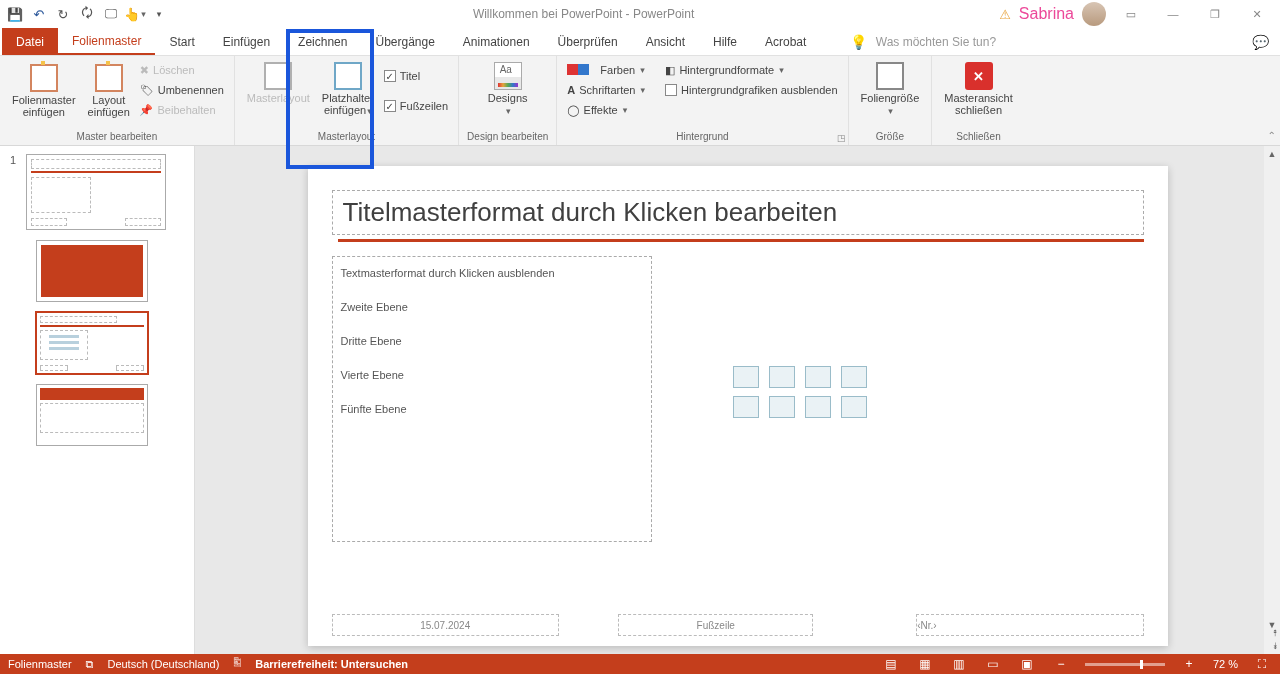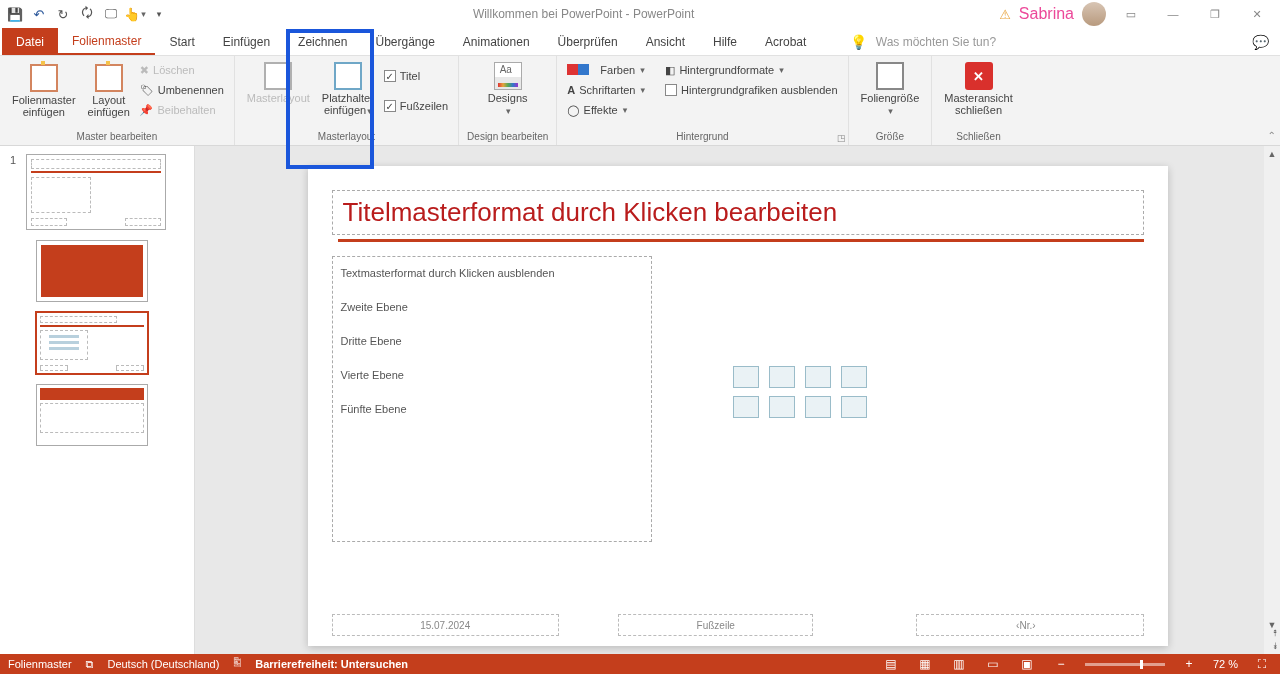--- a/index.html
+++ b/index.html
@@ -53,31 +53,31 @@
 .thumb-row { display:flex; align-items:flex-start; gap:8px; margin-bottom:10px; }
 .thumb-num { font-size:11px; color:#555; width:8px; }
 .thumb { border:1px solid #aaa; background:#fff; width:140px; height:76px; position:relative; }
 .thumb.indent { margin-left:26px; width:112px; height:62px; }
 .thumb.selected { outline:2px solid #c43e1c; outline-offset:-1px; }
 .th-redbar { background:#c43e1c; }
 .th-dashed { border:1px dashed #bbb; }
 .edit-pane { flex:1; background:#e8e8e8; display:flex; justify-content:center; padding:20px 30px; overflow:hidden; position:relative; }
 .slide { width:860px; height:480px; background:#fff; box-shadow:0 2px 8px rgba(0,0,0,.2); position:relative; padding:24px 24px 12px; }
 .title-ph { border:1px dashed #aaa; padding:6px 10px; margin-bottom:4px; }
-.title-ph span { font-size:26px; color:#b91c1c; font-weight:300; }
+.title-ph span { font-size:26px; color:#404040; font-weight:300; }
 .red-rule { height:3px; background:#c43e1c; margin:0 0 14px 6px; }
 .body-ph { border:1px dashed #aaa; width:320px; height:286px; padding:10px 8px; font-size:11px; color:#555; }
 .body-ph .lvl { margin-bottom:22px; }
 .content-icons { position:absolute; left:425px; top:200px; display:flex; flex-direction:column; gap:8px; }
 .ci-row { display:flex; gap:10px; }
 .ci { width:26px; height:22px; border:1px solid #9abcc9; background:#eaf2f5; }
 .footer-row { position:absolute; bottom:10px; left:24px; right:24px; display:flex; gap:16px; }
 .footer-ph { border:1px dashed #bbb; flex:0 0 28%; height:22px; display:flex; align-items:center; justify-content:center; font-size:10px; color:#888; }
 .footer-ph.ctr { flex:0 0 24%; margin:0 auto; }
-.footer-ph.rt { flex:0 0 28%; margin-left:auto; justify-content:center; padding-right:8px; }
+.footer-ph.rt { flex:0 0 28%; margin-left:auto; justify-content:flex-start; padding-right:8px; }
 
 .vscroll { position:absolute; right:0; top:0; bottom:0; width:16px; background:#f0f0f0; display:flex; flex-direction:column; align-items:center; justify-content:space-between; padding:3px 0 24px; }
 .vscroll .arr { font-size:9px; color:#666; cursor:pointer; }
 .nav-btns { position:absolute; right:2px; bottom:2px; display:flex; flex-direction:column; gap:2px; font-size:9px; color:#666; }
 
 
 .status { position:absolute; bottom:0; left:0; right:0; height:20px; background:#c43e1c; color:#fff; display:flex; align-items:center; font-size:11px; padding:0 8px; gap:14px; }
 .status .sp { flex:1; }
 .view-btn { width:20px; height:16px; display:flex; align-items:center; justify-content:center; cursor:pointer; color:#fff; font-size:12px; }
 .zoom-track { width:80px; height:3px; background:rgba(255,255,255,.5); position:relative; }

